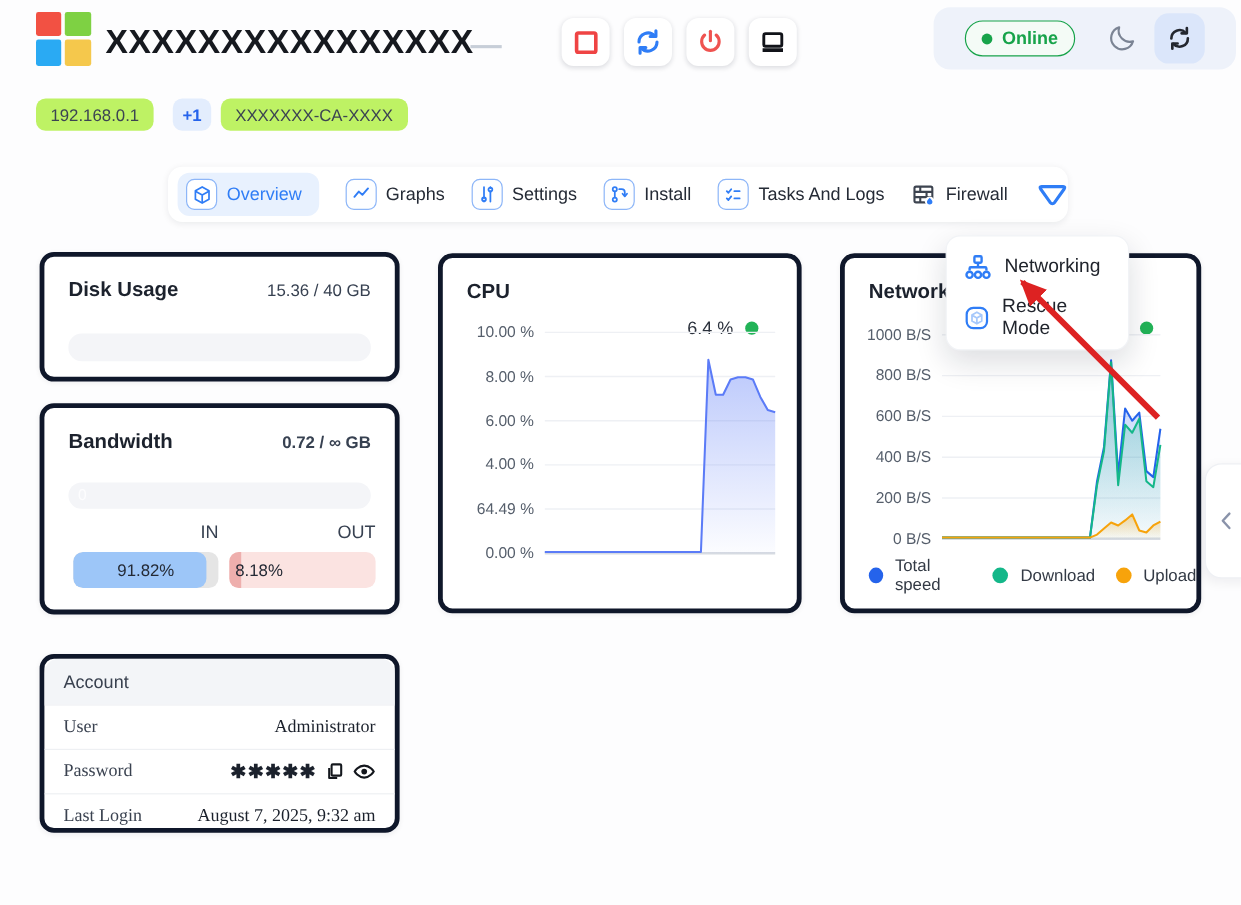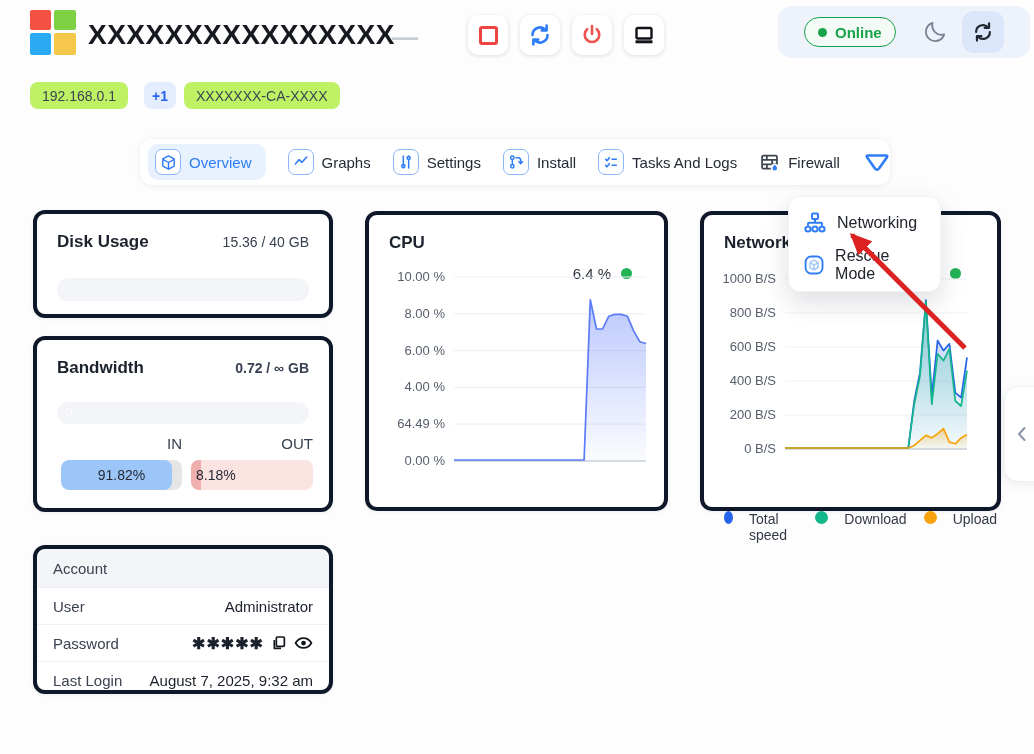--- a/index.html
+++ b/index.html
@@ -50,26 +50,26 @@
 
   .cur-row { position:absolute; display:flex; align-items:center; gap:10px; font-size:15px; color:#2b313c; }
   .green-dot { width:11px; height:11px; border-radius:50%; background:#22b357; }
 
   .chart { position:absolute; display:flex; }
   .yticks { position:relative; width:64px; margin-right:9px; font-size:13px; color:#555e6b; }
   .yticks span { position:absolute; right:0; white-space:nowrap; }
   .plot { position:relative; }
 
   .legend { position:absolute; display:flex; gap:17px; font-size:14px; color:#333a45; }
-  .legend .item { display:flex; gap:16px;margin-top:48px; }
+  .legend .item { display:flex; align-items:center; gap:10px; }
   .legend .ldot { width:13px; height:13px; border-radius:50%; }
 
   
   .acct-head { height:38px; background:#f3f5f8; border-radius:12px 12px 0 0; display:flex; align-items:center; padding:0 16px; font-size:15px; color:#3a4250; }
-  .acct-row { height:37px; display:flex; align-items:center; justify-content:space-between; padding:0 16px; border-top:1px solid #eef0f3; font-size:15px; }
+  .acct-row { height:37px; display:flex; align-items:center; justify-content:space-between; padding:0 16px; border-top:1px solid #eef0f3; font-size:15px;font-family:Liberation Serif, serif; }
   .acct-row:first-of-type { border-top:none; }
   .acct-label { color:#3a4250; }
   .acct-value { color:#1b212c; display:flex; align-items:center; gap:7px; }
   .pw-stars { font-weight:700; font-size:16px; letter-spacing:1px; }
   .mini-icon { display:flex; cursor:pointer; }
 
   
   .dropdown { left:788px; top:196px; width:153px; background:#fff; border:1px solid #f1f3f6; border-radius:12px; box-shadow:0 10px 26px rgba(16,24,40,.14); padding:5px 0; z-index:40; }
   .dd-item { height:42px; display:flex; align-items:center; gap:10px; padding:0 14px; font-size:16px; color:#20242c; cursor:pointer; }
 

